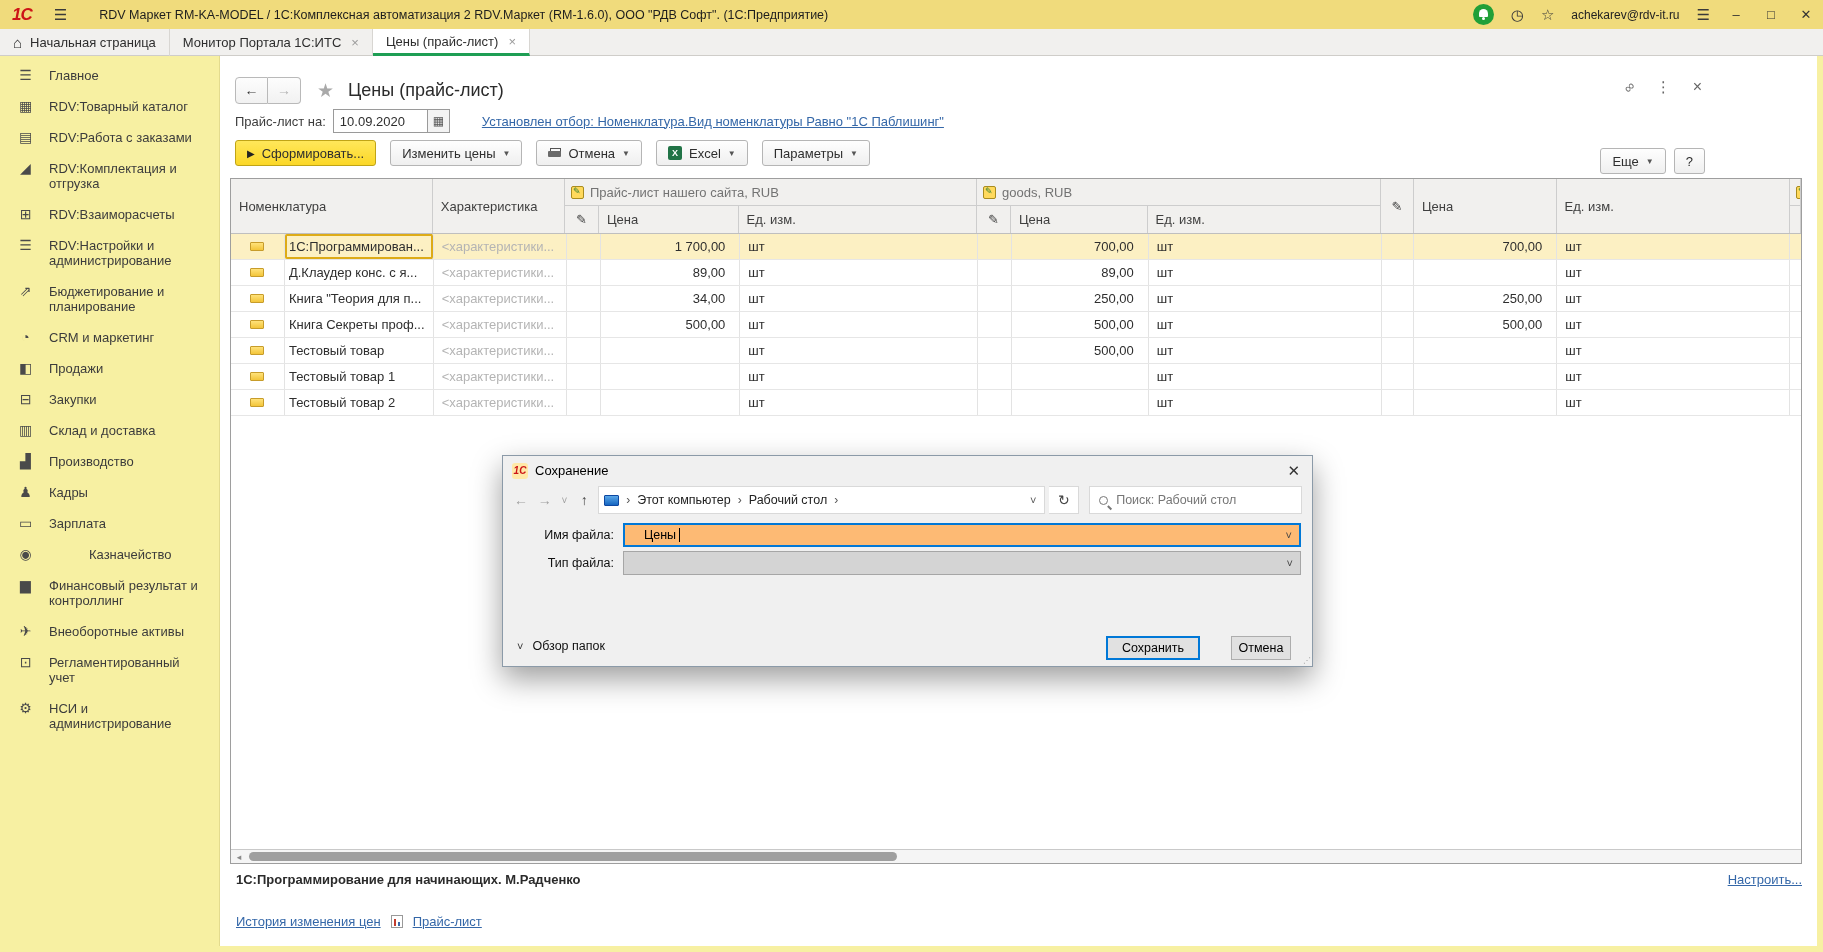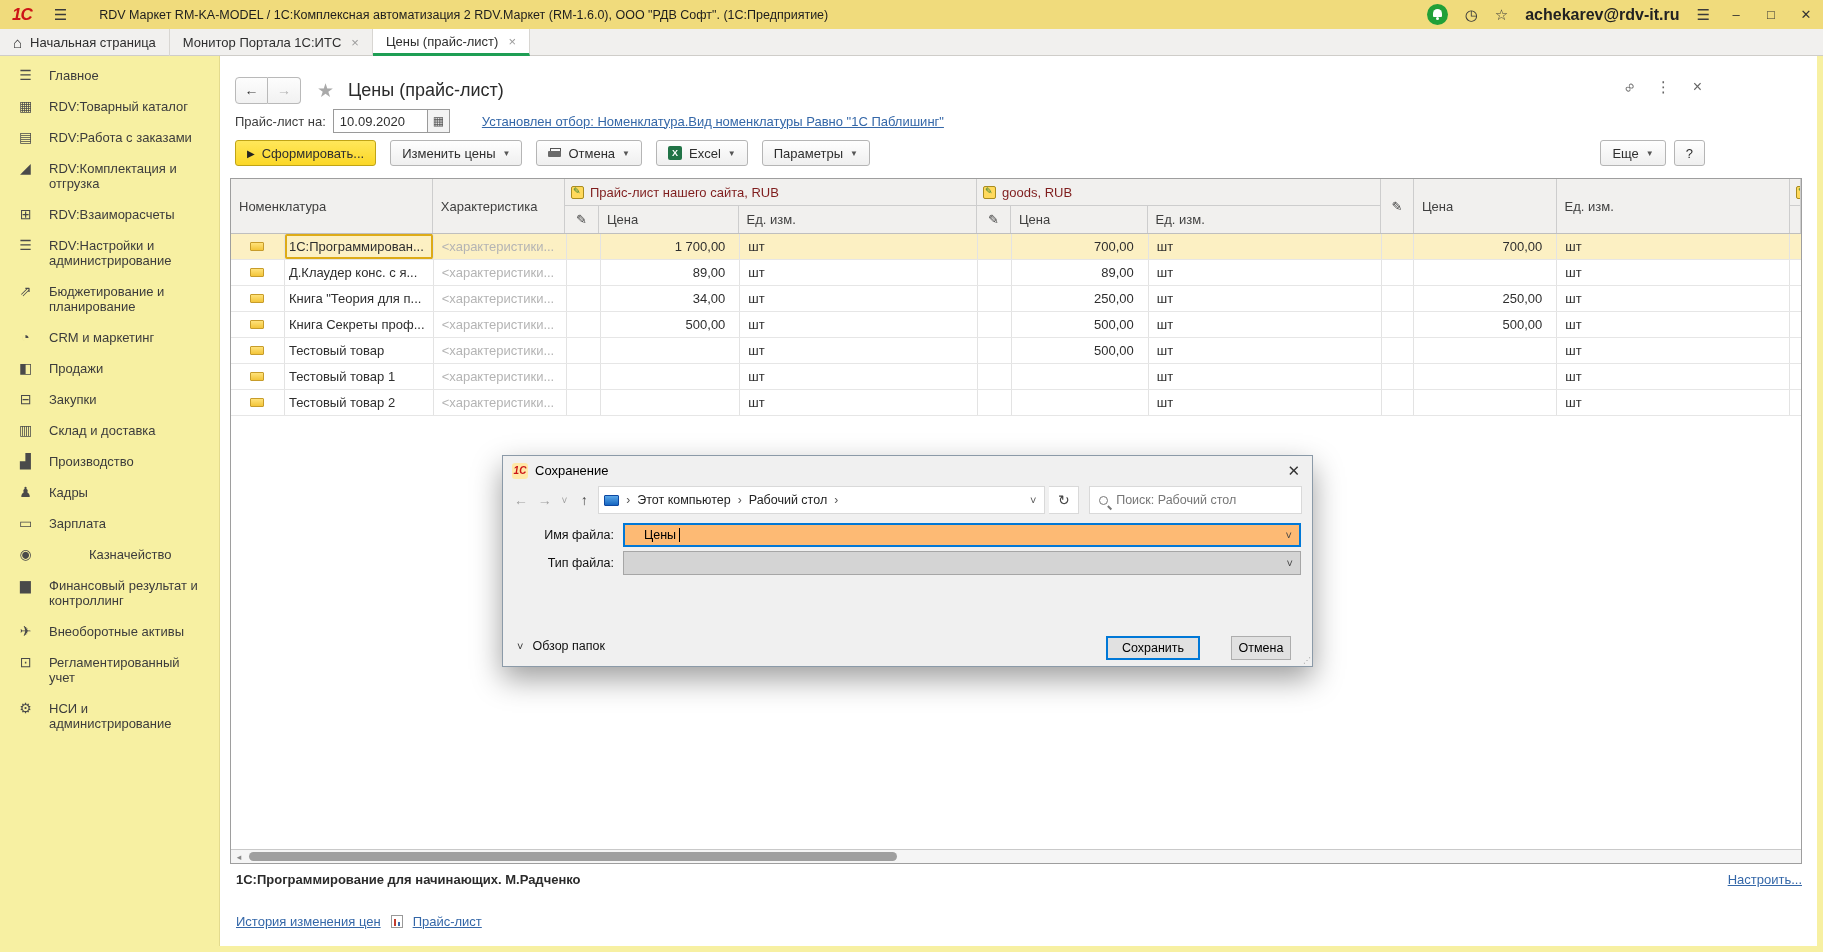--- a/index.html
+++ b/index.html
@@ -9,21 +9,21 @@
   
   .titlebar { position:absolute; left:0; top:0; width:1823px; height:29px; background:var(--c-titlebar,#f0db7c); display:flex; align-items:center; z-index:5; }
   .logo1c { font-weight:bold; font-size:17px; color:#cc1517; font-style:italic; margin-left:12px; letter-spacing:-1px; }
   .burger { font-size:15px; color:#3a3a3a; margin-left:22px; }
   .apptitle { font-size:12.5px; color:#1d1d1d; margin-left:32px; white-space:nowrap; }
   .tb-right { position:absolute; right:8px; top:0; height:29px; display:flex; align-items:center; gap:17px; }
   .notif-circle { width:21px; height:21px; border-radius:50%; background:#21a038; position:relative; }
   .notif-circle .bell { position:absolute; left:6px; top:5px; width:9px; height:8px; background:#fff; border-radius:5px 5px 1px 1px; }
   .notif-circle .bell::after { content:""; position:absolute; left:3px; bottom:-3px; width:3px; height:3px; border-radius:50%; background:#fff; }
   .tb-ico { color:#3a3a3a; font-size:15px; line-height:1; }
-  .tb-user { font-size:16px; color:#222;font-weight:bold; }
+  .tb-user { font-size:12px; color:#222; }
   .winbtn { color:#333; font-size:13px; width:18px; text-align:center; }
 
   
   .tabbar { position:absolute; left:0; top:29px; width:1823px; height:27px; background:#f1f0ee; border-bottom:1px solid #cfcdc9; display:flex; z-index:4; }
   .tab { height:27px; display:flex; align-items:center; gap:8px; padding:0 13px; border-right:1px solid #d8d6d2; font-size:13px; color:#2d2d2d; white-space:nowrap; }
   .tab.active { background:#fff; border-bottom:3px solid var(--c-accent,#1e9e54); }
   .tab .home { font-size:15px; color:#1f1f1f; }
   .tab .close { color:#9a9a9a; font-size:13px; margin-left:2px; }
 
   
@@ -57,28 +57,28 @@
 
   .toolbar { position:absolute; left:15px; top:84px; height:28px; display:flex; gap:14px; }
   .btn { height:26px; border:1px solid #b5b5b5; border-radius:3px; background:linear-gradient(#fefefe,#efefef); padding:0 11px; display:flex; align-items:center; gap:7px; font-size:13px; color:#2e2e2e; }
   .btn .caret { font-size:8px; color:#555; }
   .btn-generate { background:linear-gradient(#ffe75a,#fbd727); border-color:#c0a416; }
   .btn-generate .play { font-size:10px; color:#222; }
   .printer { width:13px; height:11px; position:relative; }
   .printer::before { content:""; position:absolute; left:2px; top:0; width:9px; height:4px; border:1px solid #555; }
   .printer::after { content:""; position:absolute; left:0; top:3px; width:13px; height:6px; background:#6a6a6a; border-radius:1px; }
   .xlicon { width:14px; height:14px; background:var(--c-excel,#217346); color:#fff; font-size:9px; font-weight:bold; display:flex; align-items:center; justify-content:center; border-radius:2px; }
-  .toolbar-right { position:absolute; right:112px; top:84px; display:flex; gap:8px; }
+  .toolbar-right { position:absolute; right:112px; top:92px; display:flex; gap:8px; }
 
   
   .pricetable { position:absolute; left:10px; top:122px; width:1572px; height:686px; border:1px solid #9e9e9e; display:flex; flex-direction:column; background:#fff; }
   .thead { display:flex; height:55px; background:#f1f0ee; border-bottom:1px solid #bfbfbf; flex-shrink:0; }
   .th { border-right:1px solid #cdcdcd; display:flex; align-items:center; padding-left:8px; color:#3f3f3f; }
   .thgroup { border-right:1px solid #cdcdcd; display:flex; flex-direction:column; }
-  .g-top { height:27px; border-bottom:1px solid #cdcdcd; display:flex; align-items:center; gap:6px; padding-left:6px; color:#7f1d1d; overflow:hidden; }
+  .g-top { height:27px; border-bottom:1px solid #cdcdcd; display:flex; align-items:center; gap:6px; padding-left:6px; color:#737373; overflow:hidden; }
   .g-sub { display:flex; flex:1; }
   .g-sub > div { border-right:1px solid #cdcdcd; display:flex; align-items:center; padding-left:8px; color:#3f3f3f; }
   .g-sub > div:last-child { border-right:none; }
   .pencil { color:#2e7d32; font-size:13px; justify-content:center; padding-left:0 !important; }
   .tagicon { width:13px; height:13px; background:#ffd95c; border:1px solid #a98c1f; border-radius:2px; position:relative; flex-shrink:0; }
   .tagicon::after { content:"✎"; position:absolute; left:1px; top:-1px; font-size:9px; color:#2e7d32; }
   .tbody { flex:1; overflow:hidden; }
   .tr { display:flex; height:26px; border-bottom:1px solid #e6e6e6; }
   .tr > div { border-right:1px solid #e3e3e3; display:flex; align-items:center; overflow:hidden; white-space:nowrap; }
   .tr.sel { background:var(--c-sel,#fcf0c3); }

